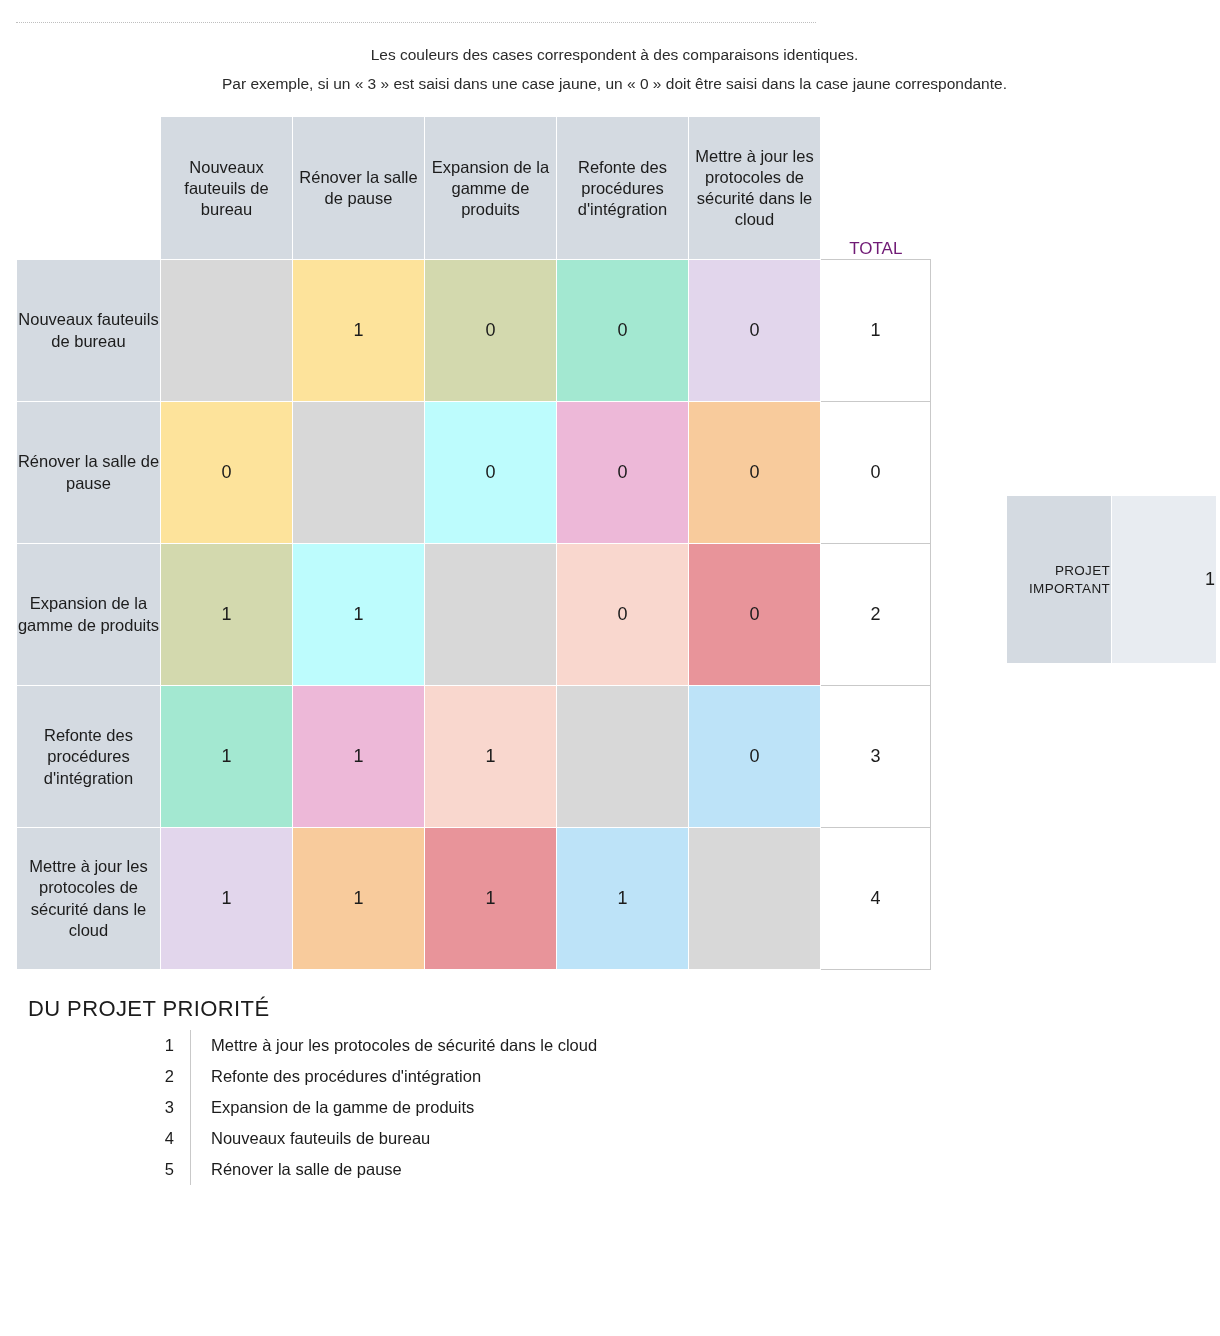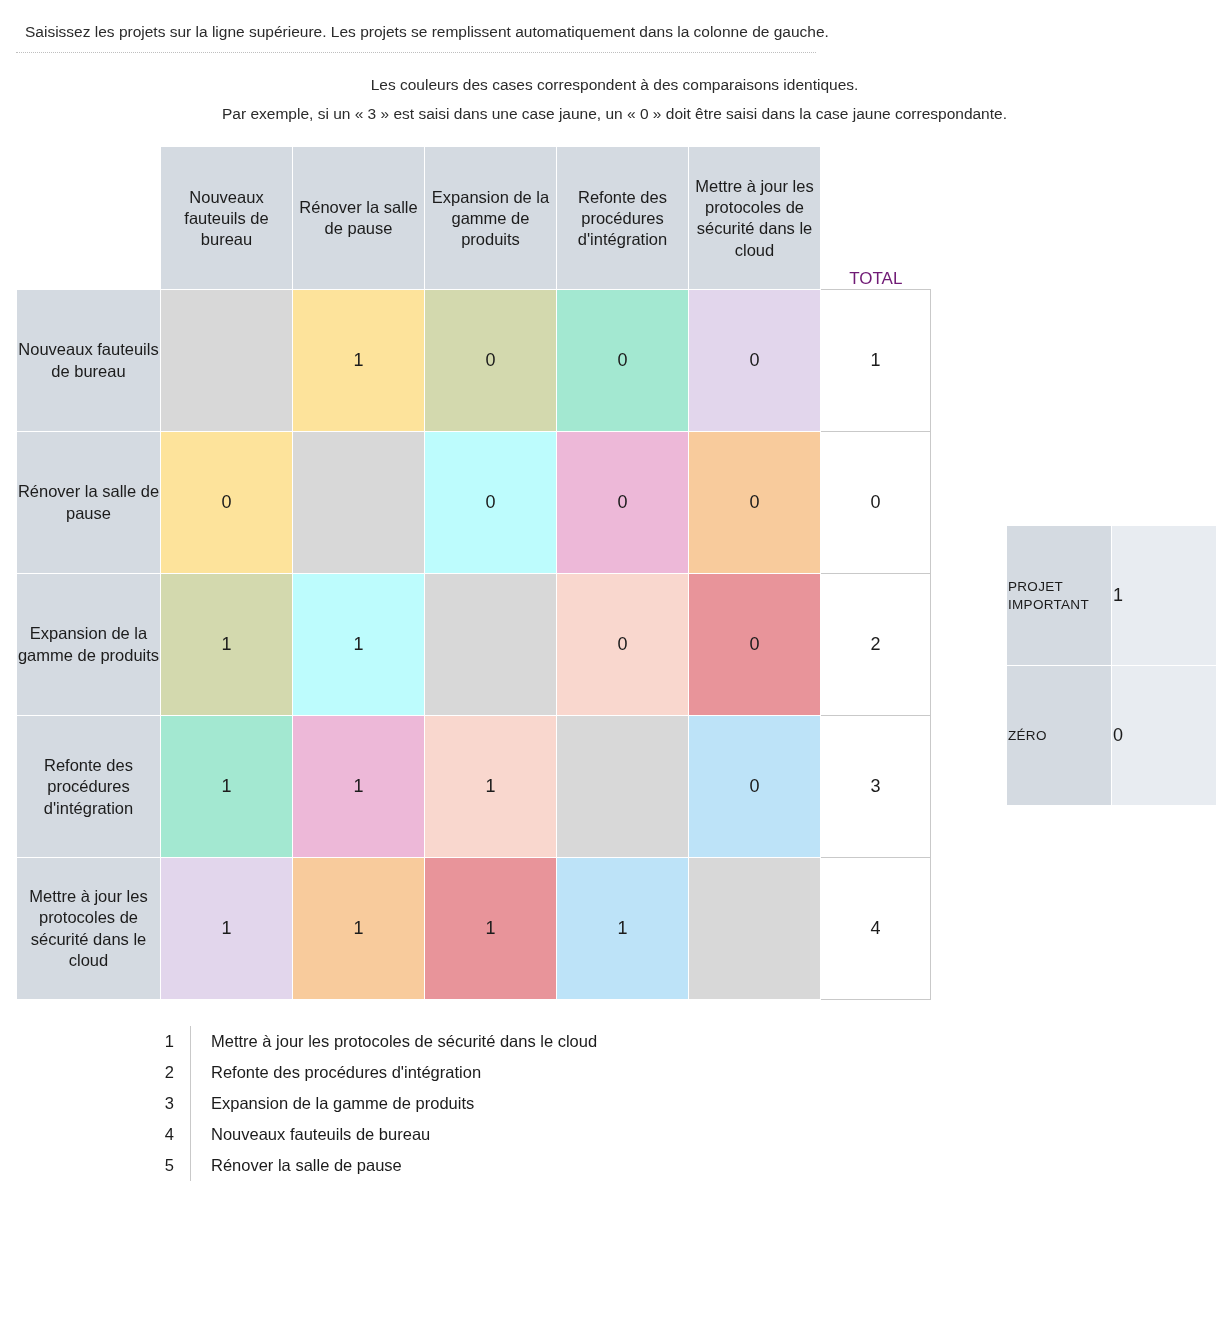--- a/index.html
+++ b/index.html
@@ -134,22 +134,22 @@
     position: absolute;
     left: 990px;
     top: 379px;
     border-collapse: collapse;
     table-layout: fixed;
     width: 210px;
   }
   .legend td {
     border: 1px solid #ffffff;
     box-sizing: border-box;
-    height: 140px;
-    text-align: left;
+    height: 168px;
+    text-align: right;
     vertical-align: middle;
   }
   .legend .lg-label {
     width: 105px;
     background: #D4DAE1;
     font-size: 13.5px;
     color: #1c1c1c;
     letter-spacing: 0.3px;
     line-height: 1.35;
   }
@@ -191,21 +191,20 @@
     padding-left: 20px;
   }
 </style>
 </head>
 <body>
 
 <div class="page">
 
 
   <div class="intro">
-    <p>Saisissez les projets sur la ligne supérieure. Les projets se remplissent automatiquement dans la colonne de gauche.</p>
   </div>
 
   <div class="divider"></div>
 
   <div class="note">
     <p>Les couleurs des cases correspondent à des comparaisons identiques.</p>
     <p>Par exemple, si un « 3 » est saisi dans une case jaune, un « 0 » doit être saisi dans la case jaune correspondante.</p>
   </div>
 
   <div class="matrix-wrap">
@@ -284,29 +283,26 @@
 
       </tbody>
     </table>
 
     <table class="legend">
       <tbody>
           <tr>
         <td class="lg-label">PROJET IMPORTANT</td>
         <td class="lg-value">1</td>
       </tr>
-      <tr>
-        <td class="lg-label">ZÉRO</td>
-        <td class="lg-value">0</td>
-      </tr>
     </tbody>
       </table>
   </div>
 
   <div class="priority">
+    <div class="priority-title">DU PROJET PRIORITÉ</div>
     <table class="prio">
       <tbody>
           <tr>
         <td class="rank">1</td>
         <td class="pname">Mettre à jour les protocoles de sécurité dans le cloud</td>
       </tr>
       <tr>
         <td class="rank">2</td>
         <td class="pname">Refonte des procédures d'intégration</td>
       </tr>

